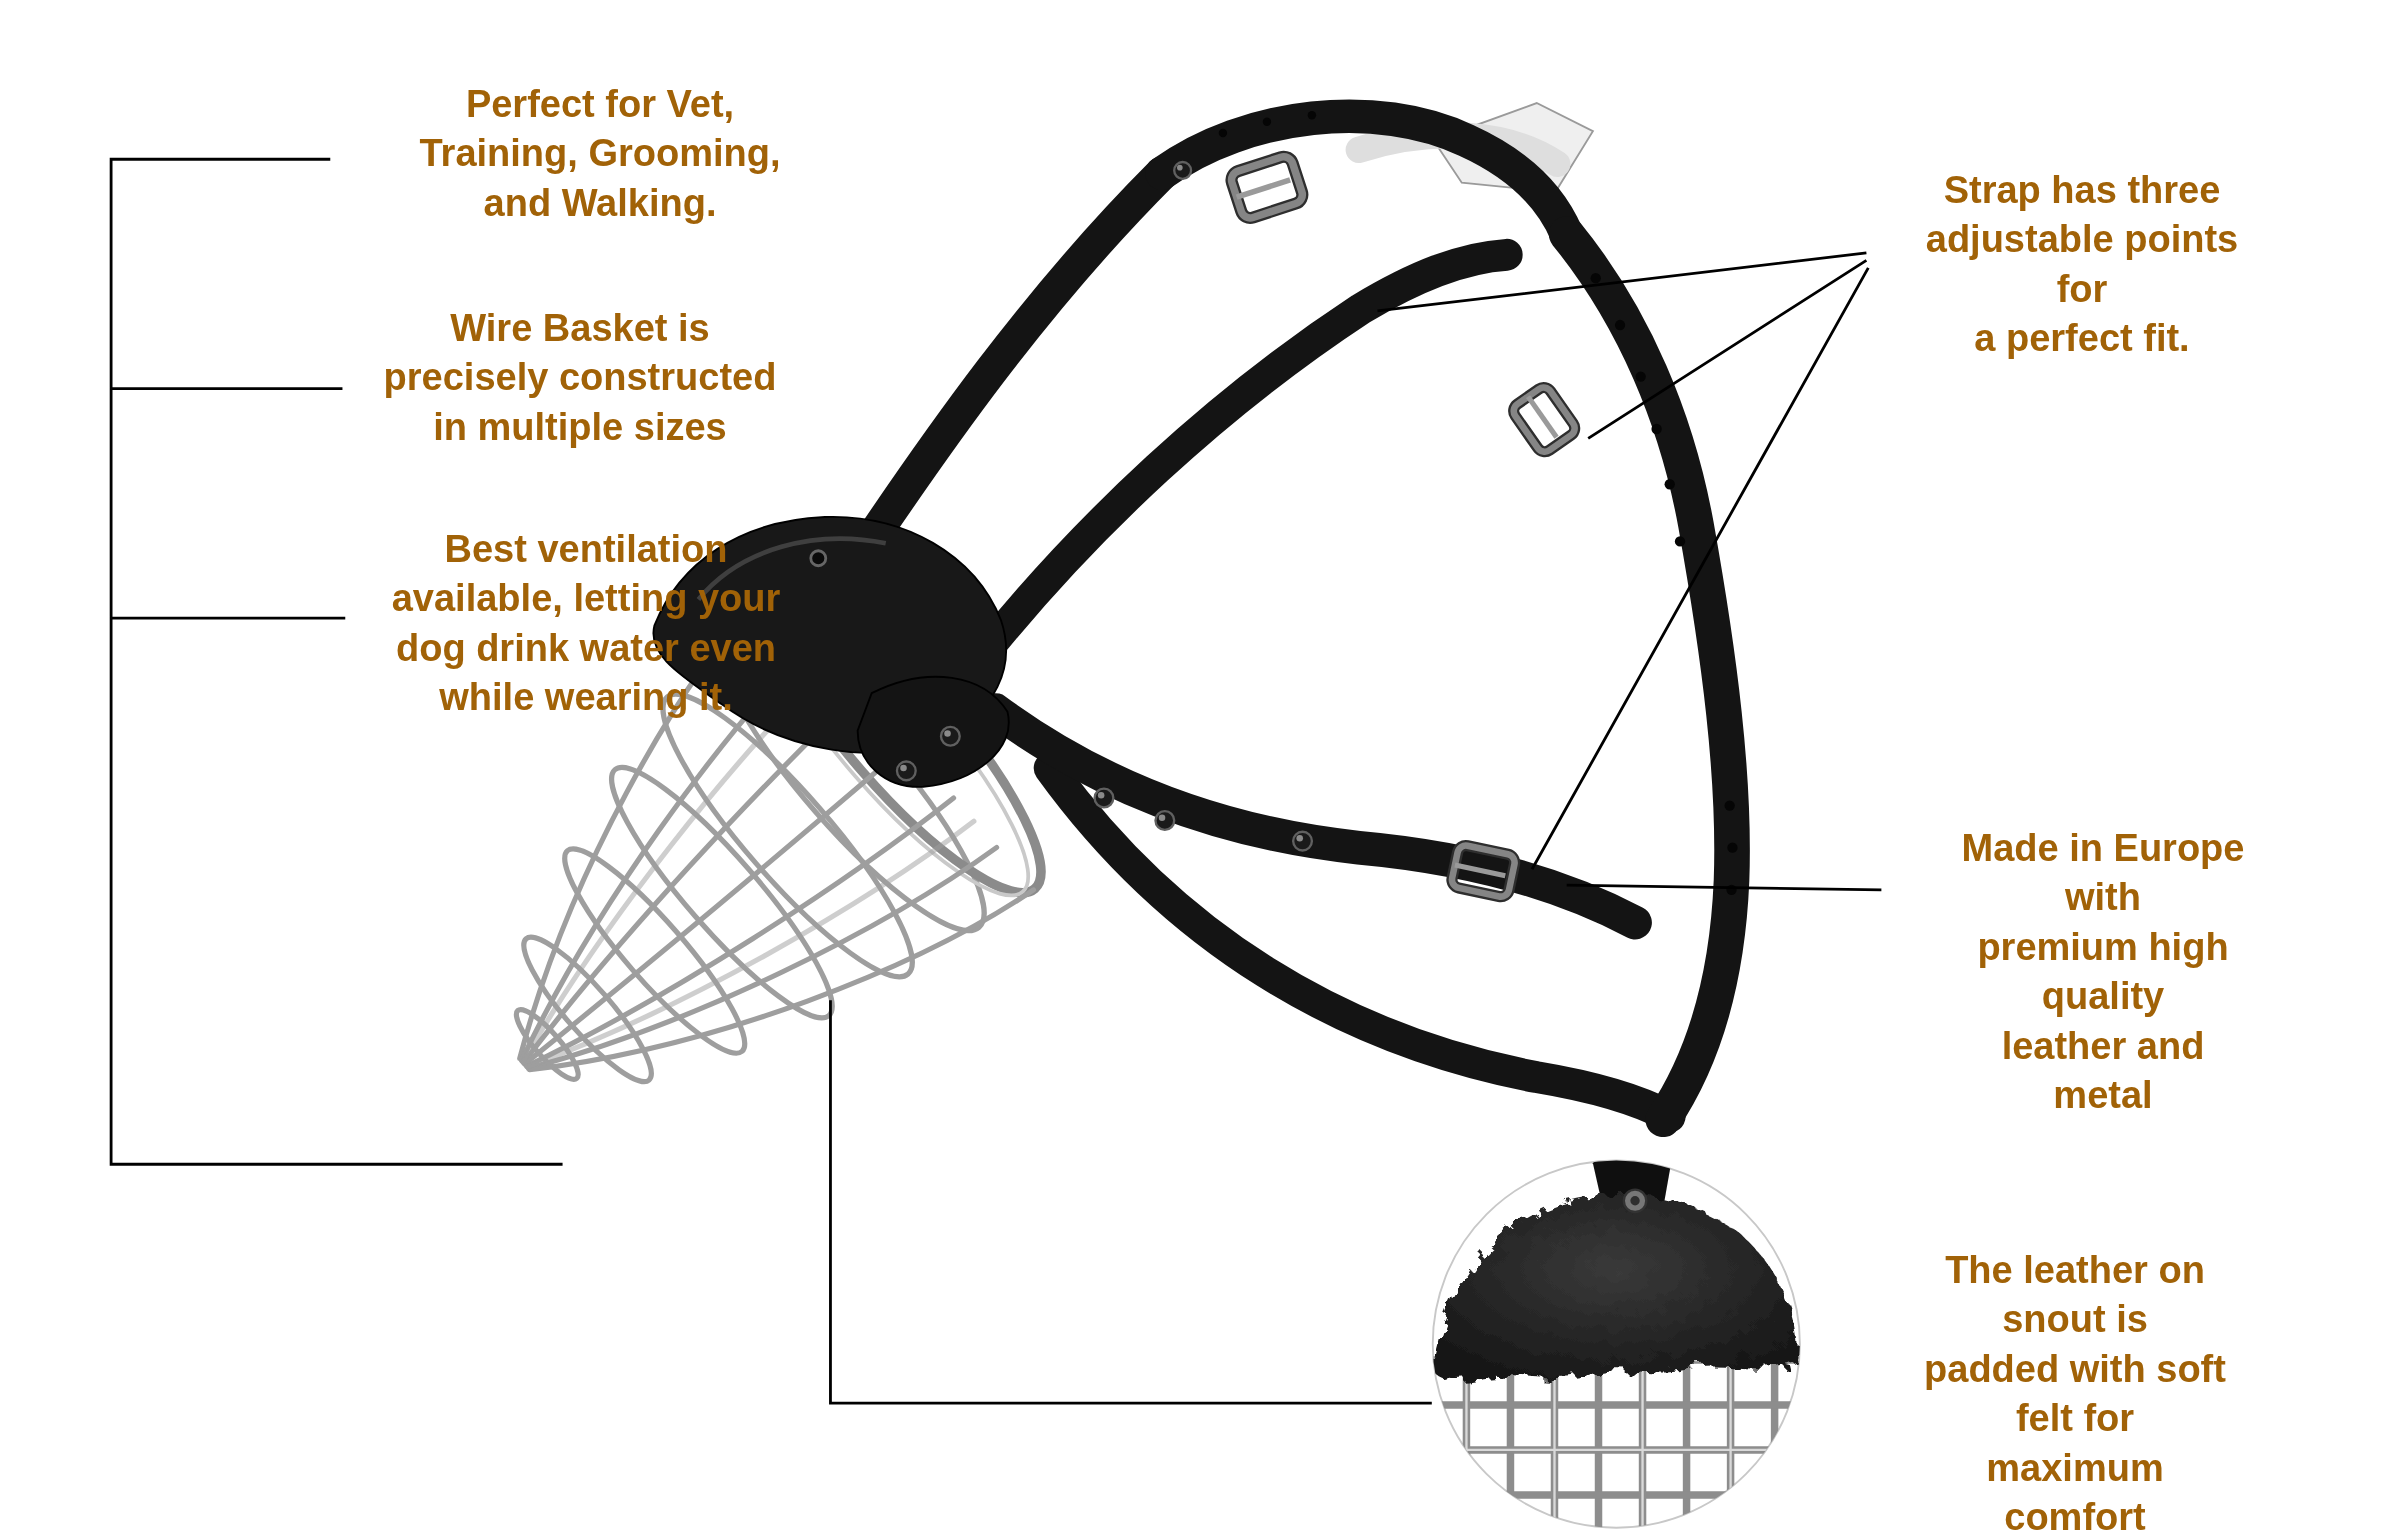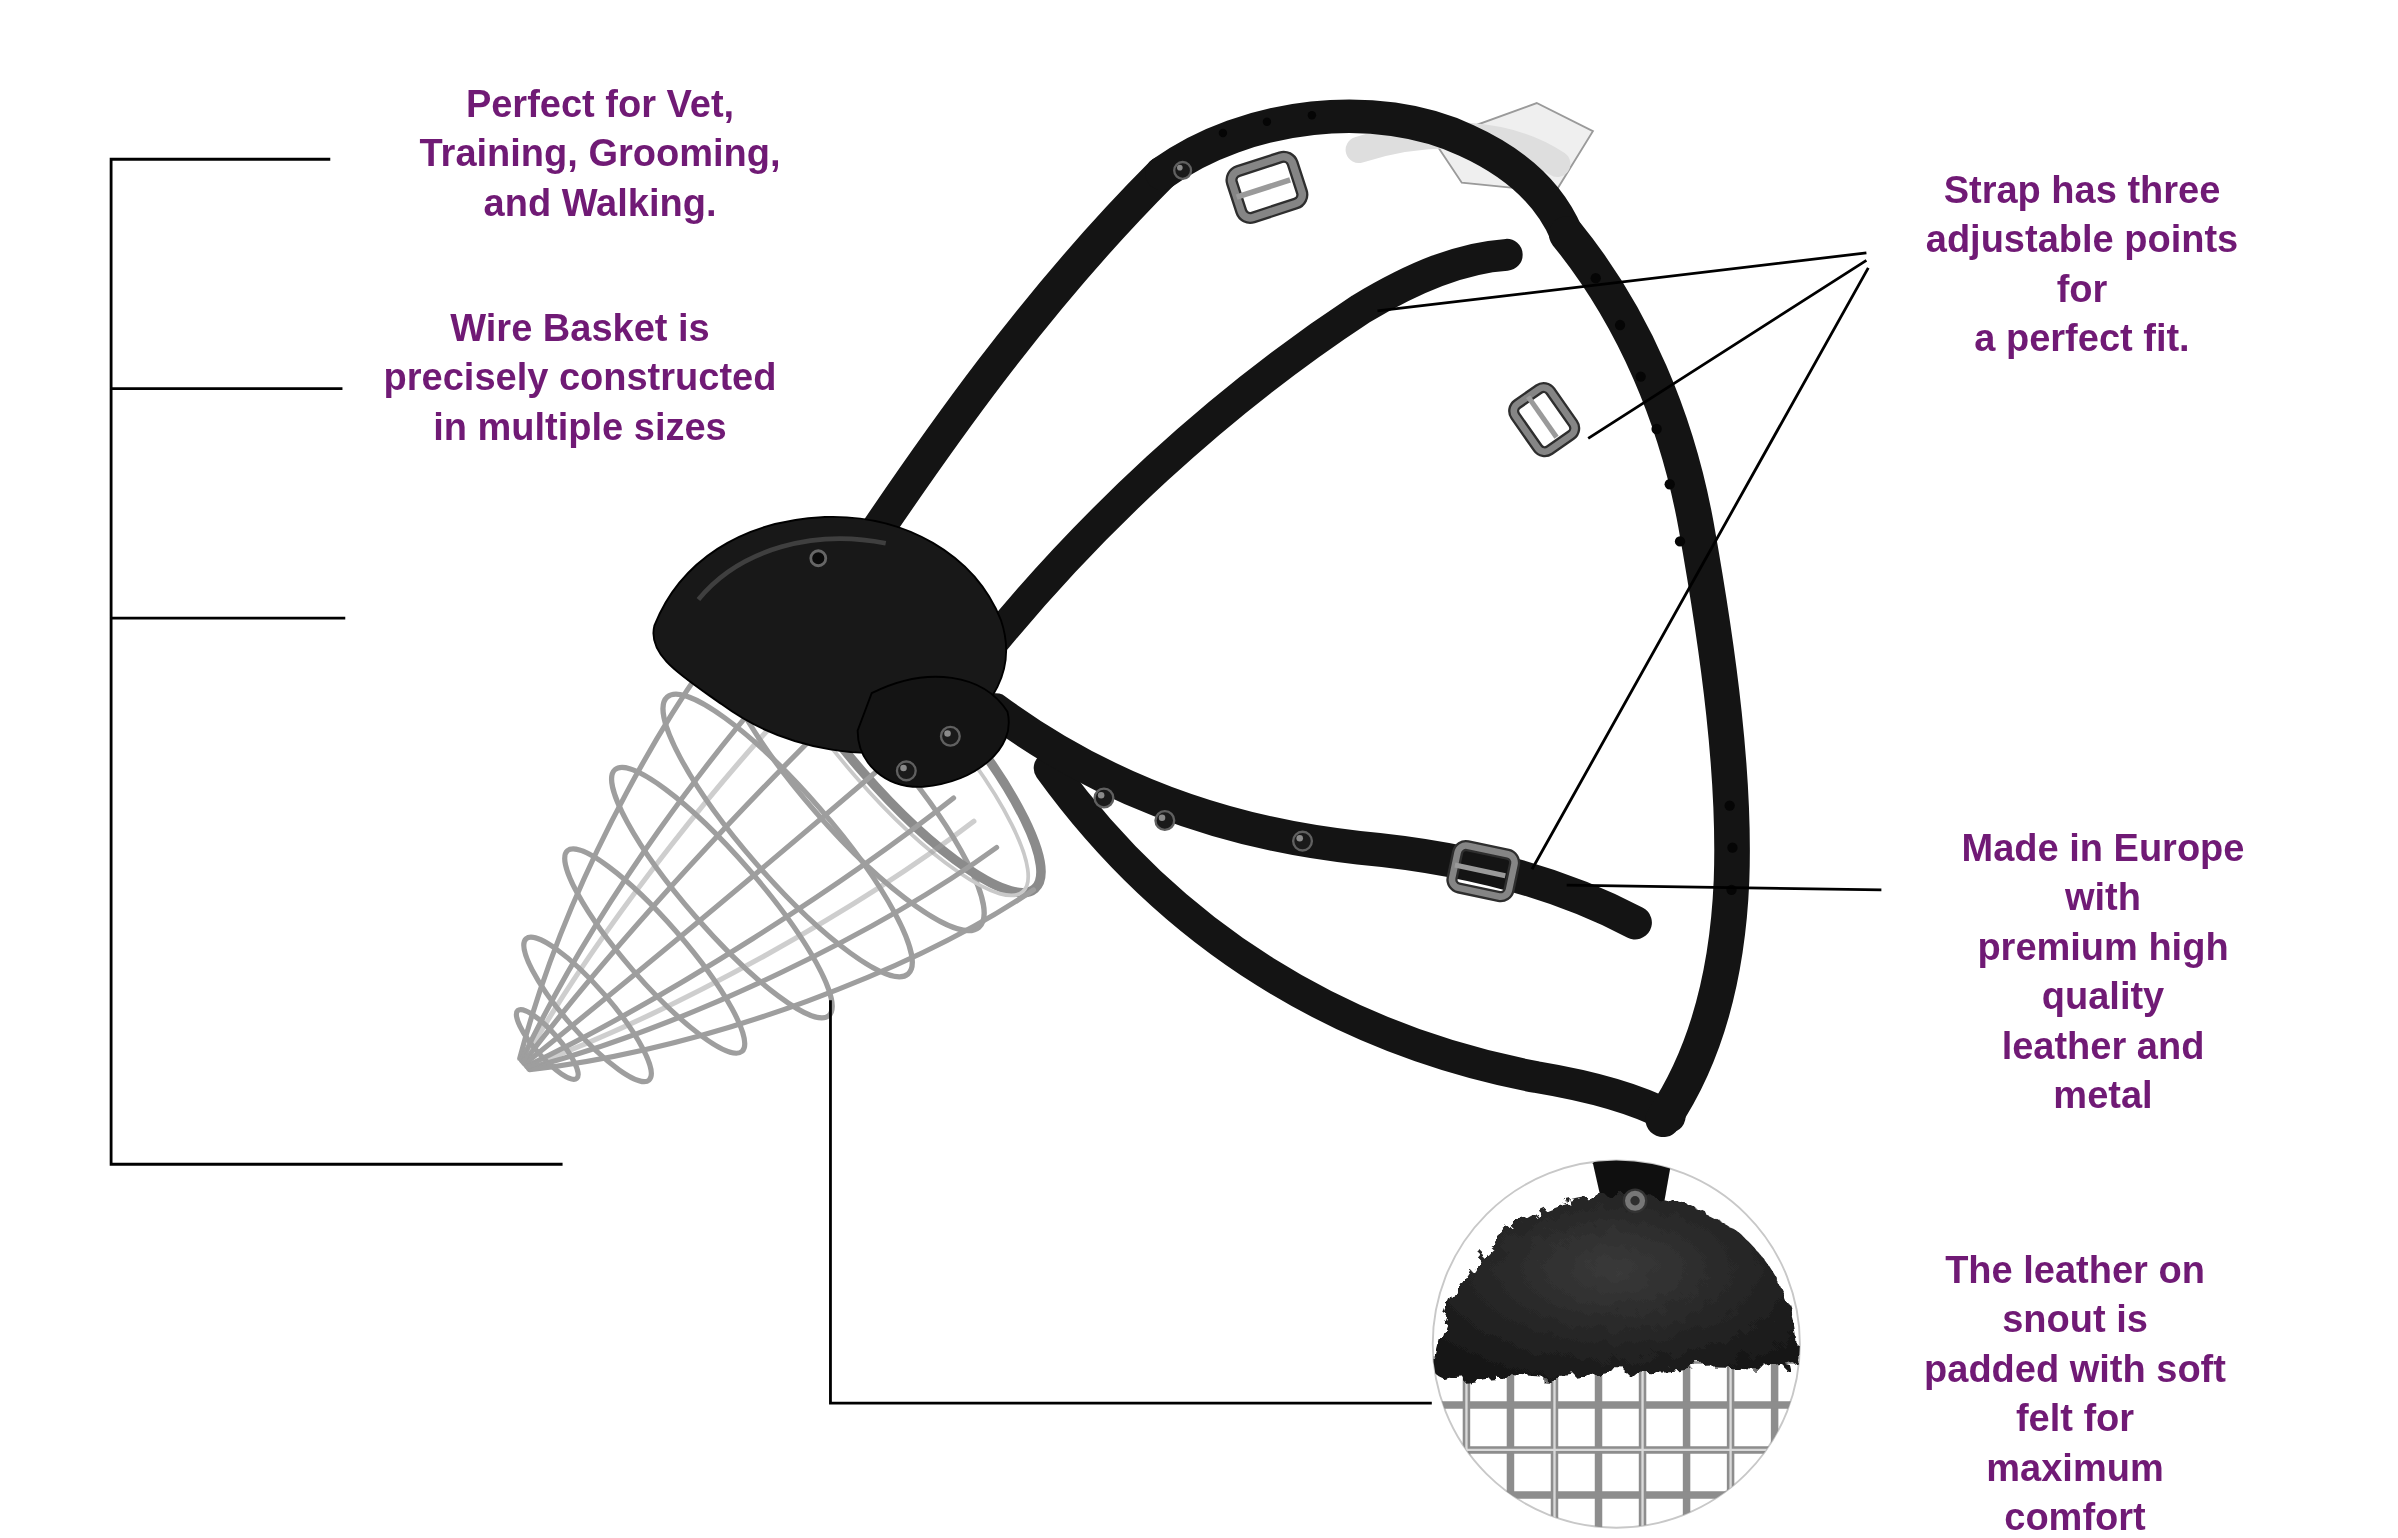--- a/index.html
+++ b/index.html
@@ -15,21 +15,21 @@
     position: absolute;
     left: 0; top: 0;
     width: 2399px; height: 1538px;
   }
   .ann {
     position: absolute;
     transform: translateX(-50%);
     font-weight: bold;
     font-size: 38px;
     line-height: 1.3;
-    color: #701a75;
+    color: #a16207;
     text-align: center;
     white-space: pre-line;
     letter-spacing: 0px;
   }
 </style>
 </head>
 <body>
 
 <div class="stage">
 
@@ -196,20 +196,24 @@
   </svg>
 
   <div class="ann" style="left:600px;  top:80px;">Perfect for Vet,
 Training, Grooming,
 and Walking.</div>
 
   <div class="ann" style="left:580px;  top:304px;">Wire Basket is
 precisely constructed
 in multiple sizes</div>
 
+  <div class="ann" style="left:586px;  top:525px;">Best ventilation
+available, letting your
+dog drink water even
+while wearing it.</div>
 
   <div class="ann" style="left:2082px; top:141px;margin-top:25px;">Strap has three
 adjustable points for
 a perfect fit.</div>
 
   <div class="ann" style="left:2103px; top:824px;">Made in Europe with
 premium high quality
 leather and metal</div>
 
   <div class="ann" style="left:2075px; top:1246px;">The leather on snout is

